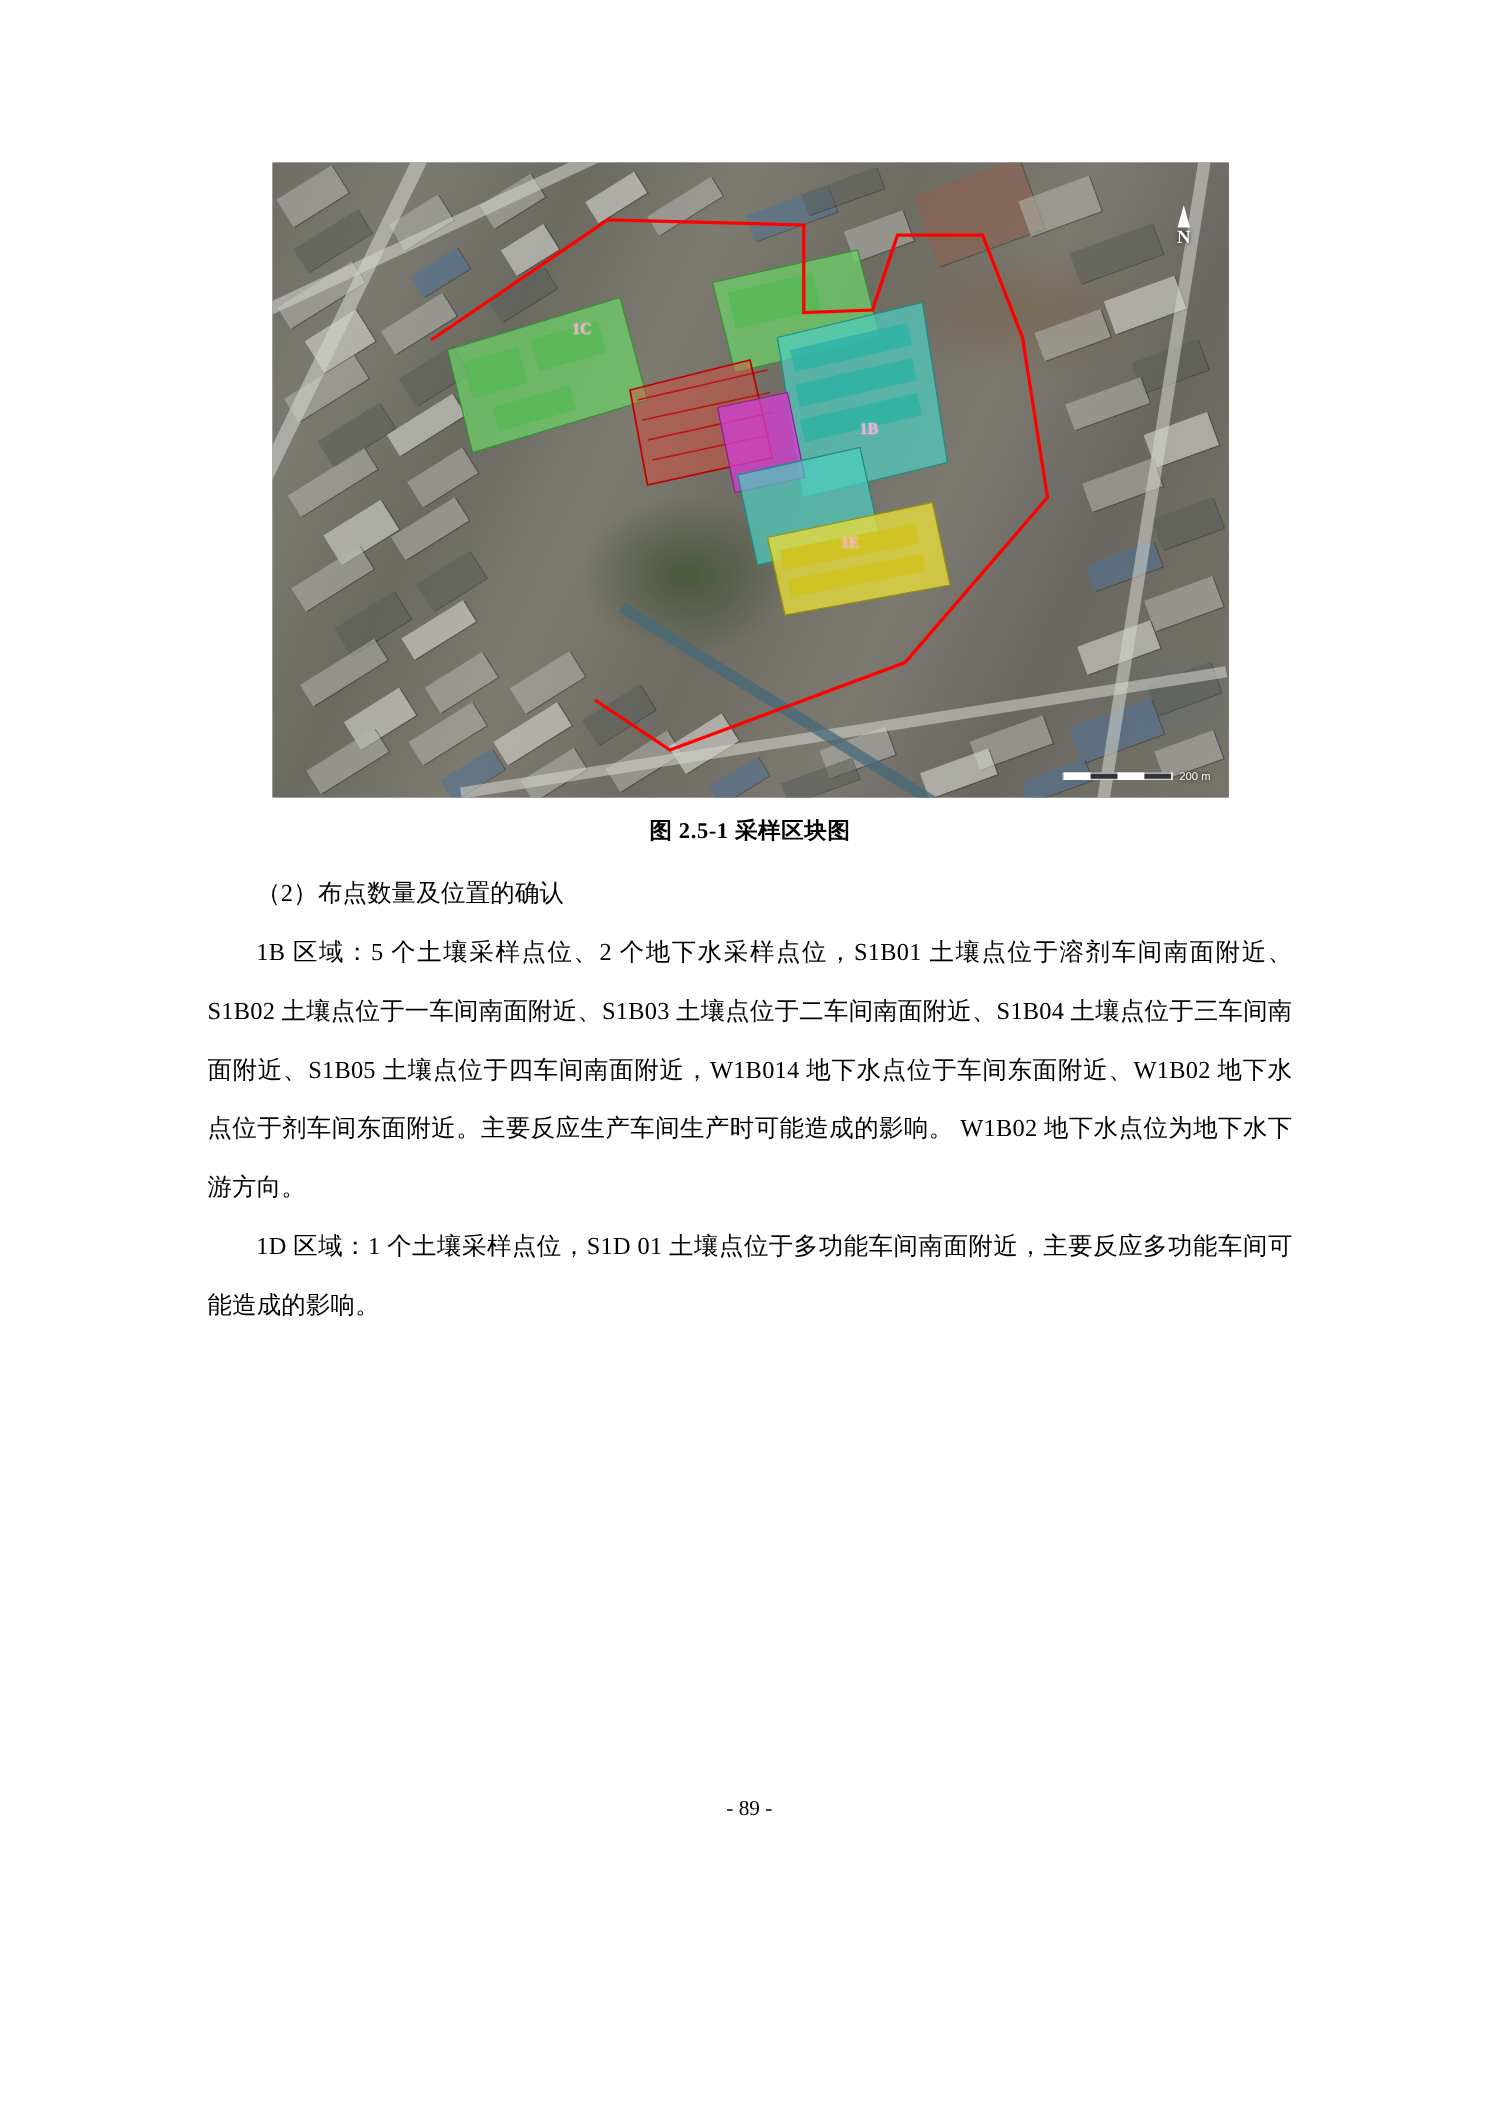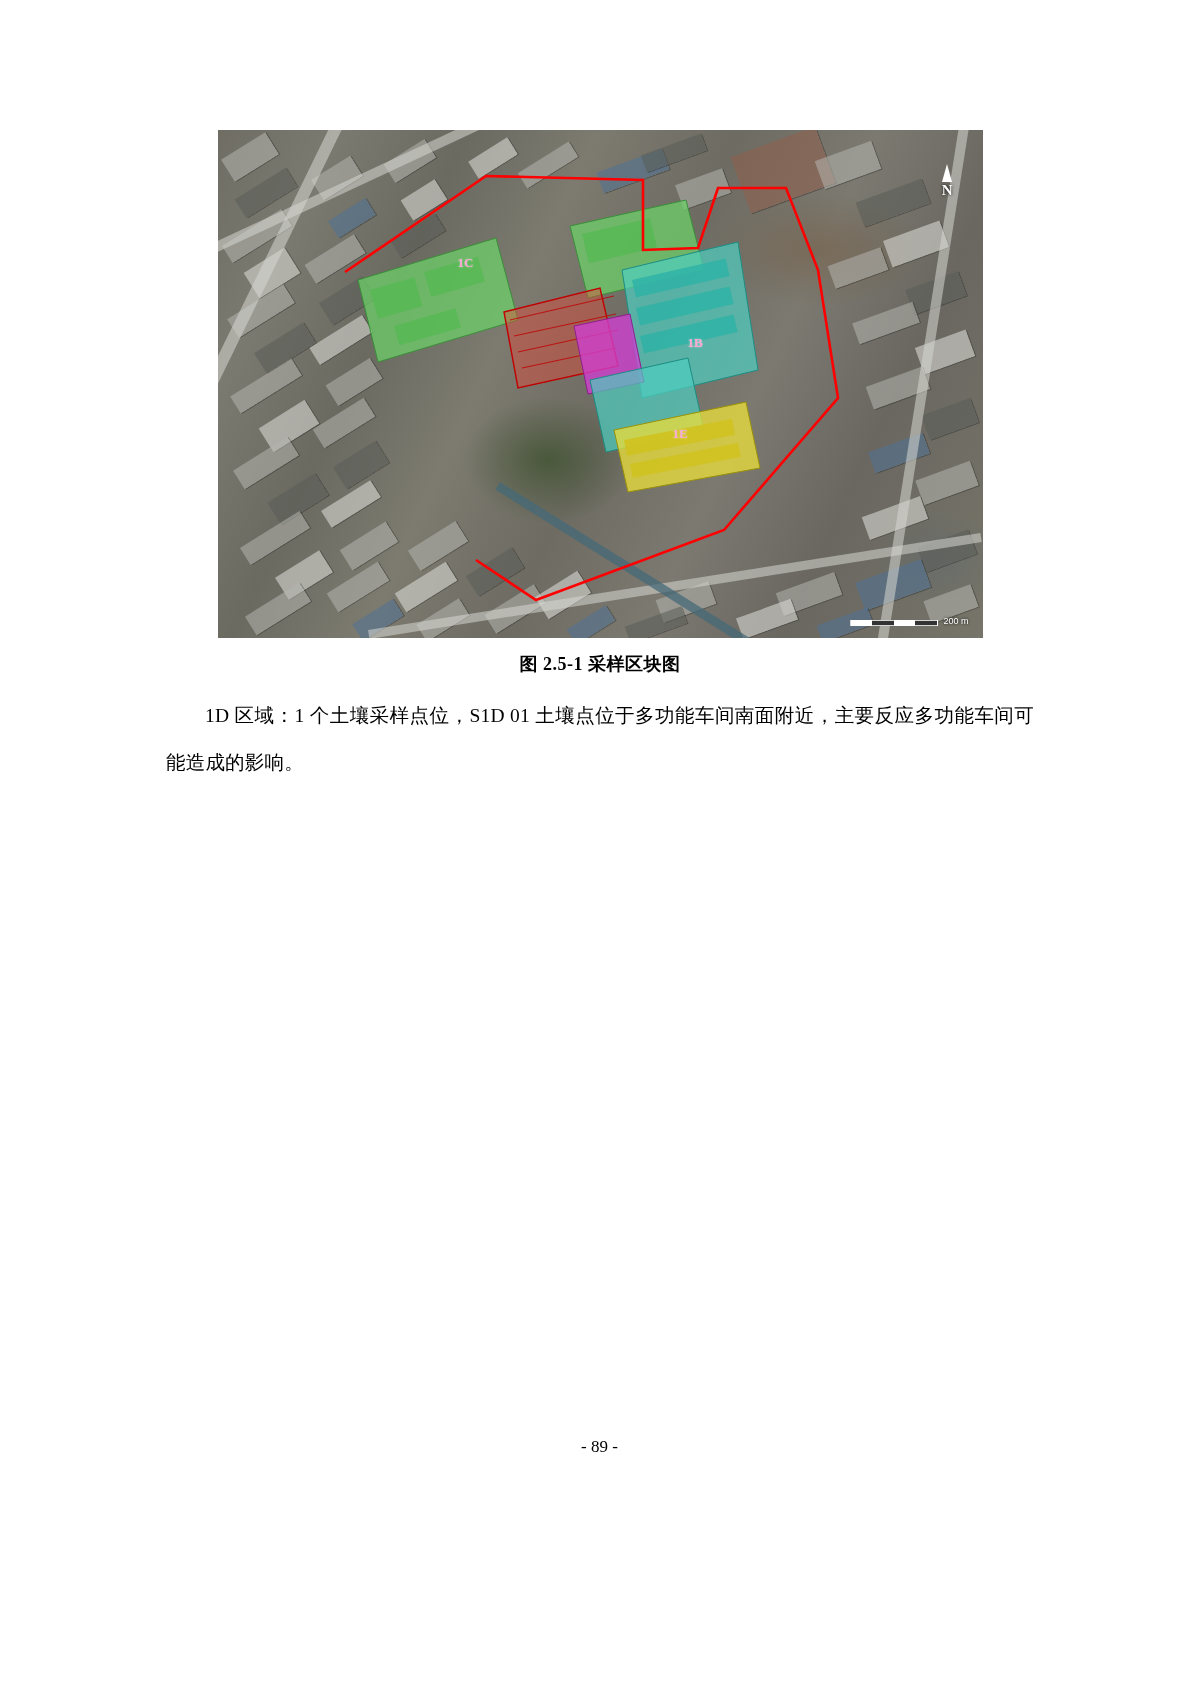--- a/index.html
+++ b/index.html
@@ -113,21 +113,21 @@
     font-size: 15px;
     font-weight: bold;
     line-height: 16px;
     text-shadow: 0 0 3px #000;
   }
   .scalebar {
     position: absolute;
     right: 14px;
     bottom: 12px;
     display: flex;
-    align-items: flex-end;
+    align-items: center;
     gap: 5px;
     color: #ffffff;
     font-size: 9px;
     font-family: "Liberation Sans", sans-serif;
     text-shadow: 0 0 3px #000;
   }
   .scalebar .bar {
     width: 86px;
     height: 4px;
     background: linear-gradient(to right, #ffffff 0 21.5px, #333 21.5px 43px, #ffffff 43px 64.5px, #333 64.5px 86px);
@@ -290,19 +290,21 @@
         <div class="scalebar">
           <div class="bar"></div>
           <span>200 m</span>
         </div>
       </div>
 
       <div class="fig-caption">图 2.5-1 采样区块图</div>
     </div>
 
     <div class="body-block">
+      <p class="para indent">（2）布点数量及位置的确认</p>
+      <p class="para indent">1B 区域：5 个土壤采样点位、2 个地下水采样点位，S1B01 土壤点位于溶剂车间南面附近、S1B02 土壤点位于一车间南面附近、S1B03 土壤点位于二车间南面附近、S1B04 土壤点位于三车间南面附近、S1B05 土壤点位于四车间南面附近，W1B014 地下水点位于车间东面附近、W1B02 地下水点位于剂车间东面附近。主要反应生产车间生产时可能造成的影响。 W1B02 地下水点位为地下水下游方向。</p>
       <p class="para indent">1D 区域：1 个土壤采样点位，S1D 01 土壤点位于多功能车间南面附近，主要反应多功能车间可能造成的影响。</p>
     </div>
 
   </div>
 
   <div class="page-num">- 89 -</div>
 </div>
 
 </body></html>

